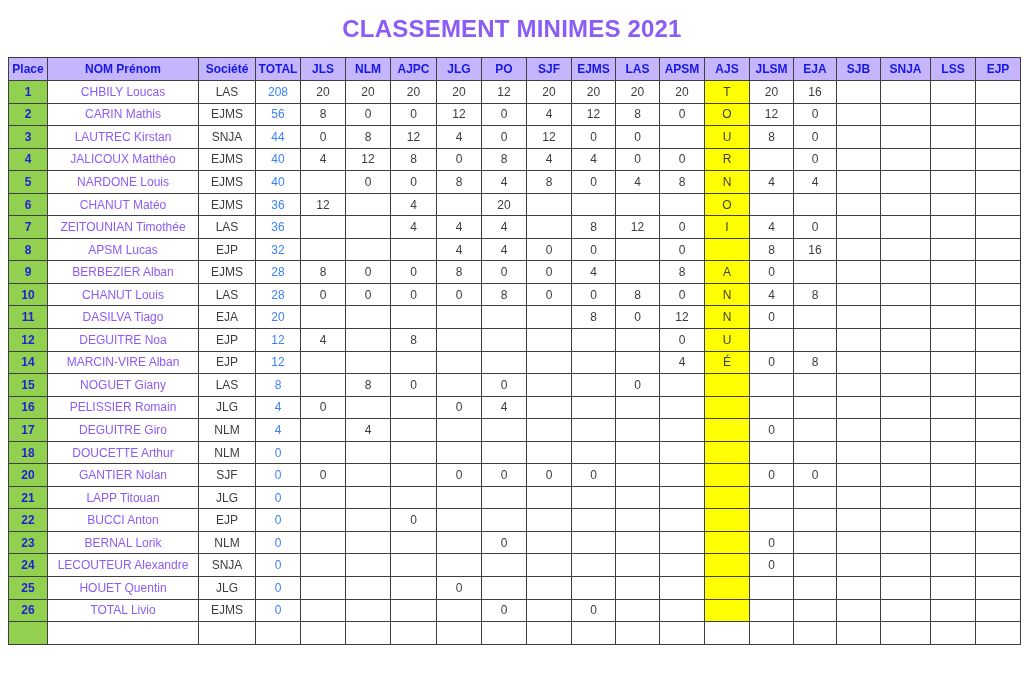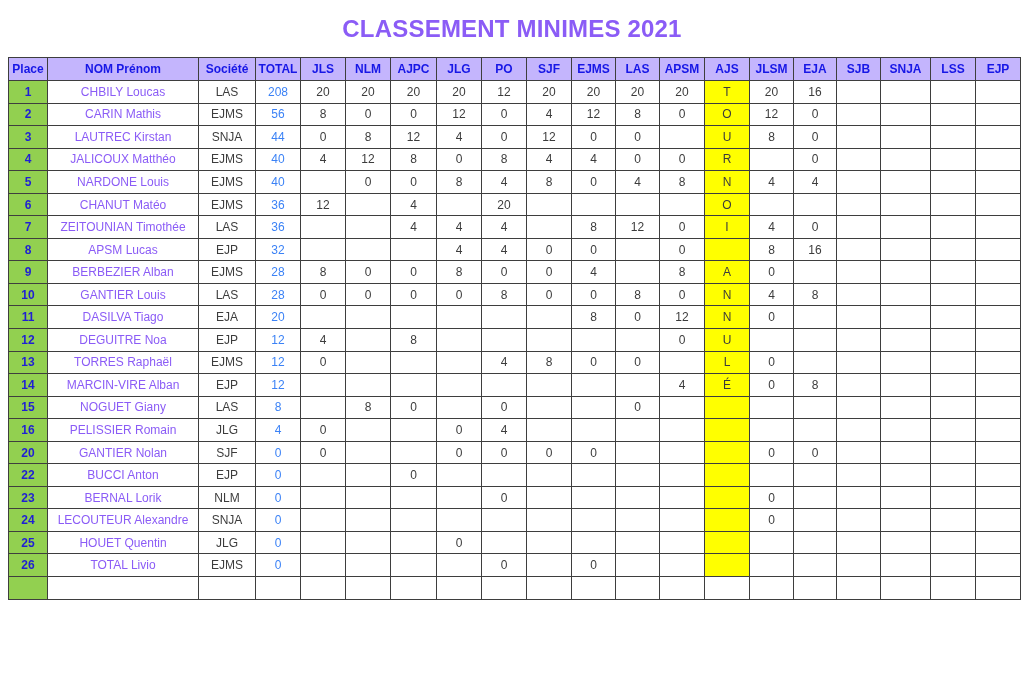--- a/index.html
+++ b/index.html
@@ -302,21 +302,21 @@
         <td class="score ajs-yellow">A</td>
         <td class="score">0</td>
         <td class="score"></td>
         <td class="score"></td>
         <td class="score"></td>
         <td class="score"></td>
         <td class="score"></td>
       </tr>
       <tr class="row">
         <td class="place">10</td>
-        <td class="name">GANTIER Louis</td>
+        <td class="name">CHANUT Louis</td>
         <td class="club">LAS</td>
         <td class="total">28</td>
         <td class="score">0</td>
         <td class="score">0</td>
         <td class="score">0</td>
         <td class="score">0</td>
         <td class="score">8</td>
         <td class="score">0</td>
         <td class="score">0</td>
         <td class="score">8</td>
@@ -367,42 +367,20 @@
         <td class="score">0</td>
         <td class="score ajs-yellow">U</td>
         <td class="score"></td>
         <td class="score"></td>
         <td class="score"></td>
         <td class="score"></td>
         <td class="score"></td>
         <td class="score"></td>
       </tr>
       <tr class="row">
-        <td class="place">13</td>
-        <td class="name">TORRES Raphaël</td>
-        <td class="club">EJMS</td>
-        <td class="total">12</td>
-        <td class="score">0</td>
-        <td class="score"></td>
-        <td class="score"></td>
-        <td class="score"></td>
-        <td class="score">4</td>
-        <td class="score">8</td>
-        <td class="score">0</td>
-        <td class="score">0</td>
-        <td class="score"></td>
-        <td class="score ajs-yellow">L</td>
-        <td class="score">0</td>
-        <td class="score"></td>
-        <td class="score"></td>
-        <td class="score"></td>
-        <td class="score"></td>
-        <td class="score"></td>
-      </tr>
-      <tr class="row">
         <td class="place">14</td>
         <td class="name">MARCIN-VIRE Alban</td>
         <td class="club">EJP</td>
         <td class="total">12</td>
         <td class="score"></td>
         <td class="score"></td>
         <td class="score"></td>
         <td class="score"></td>
         <td class="score"></td>
         <td class="score"></td>
@@ -455,36 +433,102 @@
         <td class="score"></td>
         <td class="score ajs-yellow"></td>
         <td class="score"></td>
         <td class="score"></td>
         <td class="score"></td>
         <td class="score"></td>
         <td class="score"></td>
         <td class="score"></td>
       </tr>
       <tr class="row">
+        <td class="place">17</td>
+        <td class="name">DEGUITRE Giro</td>
+        <td class="club">NLM</td>
+        <td class="total">4</td>
+        <td class="score"></td>
+        <td class="score">4</td>
+        <td class="score"></td>
+        <td class="score"></td>
+        <td class="score"></td>
+        <td class="score"></td>
+        <td class="score"></td>
+        <td class="score"></td>
+        <td class="score"></td>
+        <td class="score ajs-yellow"></td>
+        <td class="score">0</td>
+        <td class="score"></td>
+        <td class="score"></td>
+        <td class="score"></td>
+        <td class="score"></td>
+        <td class="score"></td>
+      </tr>
+      <tr class="row">
+        <td class="place">18</td>
+        <td class="name">DOUCETTE Arthur</td>
+        <td class="club">NLM</td>
+        <td class="total">0</td>
+        <td class="score"></td>
+        <td class="score"></td>
+        <td class="score"></td>
+        <td class="score"></td>
+        <td class="score"></td>
+        <td class="score"></td>
+        <td class="score"></td>
+        <td class="score"></td>
+        <td class="score"></td>
+        <td class="score ajs-yellow"></td>
+        <td class="score"></td>
+        <td class="score"></td>
+        <td class="score"></td>
+        <td class="score"></td>
+        <td class="score"></td>
+        <td class="score"></td>
+      </tr>
+      <tr class="row">
         <td class="place">20</td>
         <td class="name">GANTIER Nolan</td>
         <td class="club">SJF</td>
         <td class="total">0</td>
         <td class="score">0</td>
         <td class="score"></td>
         <td class="score"></td>
         <td class="score">0</td>
         <td class="score">0</td>
         <td class="score">0</td>
         <td class="score">0</td>
         <td class="score"></td>
         <td class="score"></td>
         <td class="score ajs-yellow"></td>
         <td class="score">0</td>
         <td class="score">0</td>
+        <td class="score"></td>
+        <td class="score"></td>
+        <td class="score"></td>
+        <td class="score"></td>
+      </tr>
+      <tr class="row">
+        <td class="place">21</td>
+        <td class="name">LAPP Titouan</td>
+        <td class="club">JLG</td>
+        <td class="total">0</td>
+        <td class="score"></td>
+        <td class="score"></td>
+        <td class="score"></td>
+        <td class="score"></td>
+        <td class="score"></td>
+        <td class="score"></td>
+        <td class="score"></td>
+        <td class="score"></td>
+        <td class="score"></td>
+        <td class="score ajs-yellow"></td>
+        <td class="score"></td>
+        <td class="score"></td>
         <td class="score"></td>
         <td class="score"></td>
         <td class="score"></td>
         <td class="score"></td>
       </tr>
       <tr class="row">
         <td class="place">22</td>
         <td class="name">BUCCI Anton</td>
         <td class="club">EJP</td>
         <td class="total">0</td>

